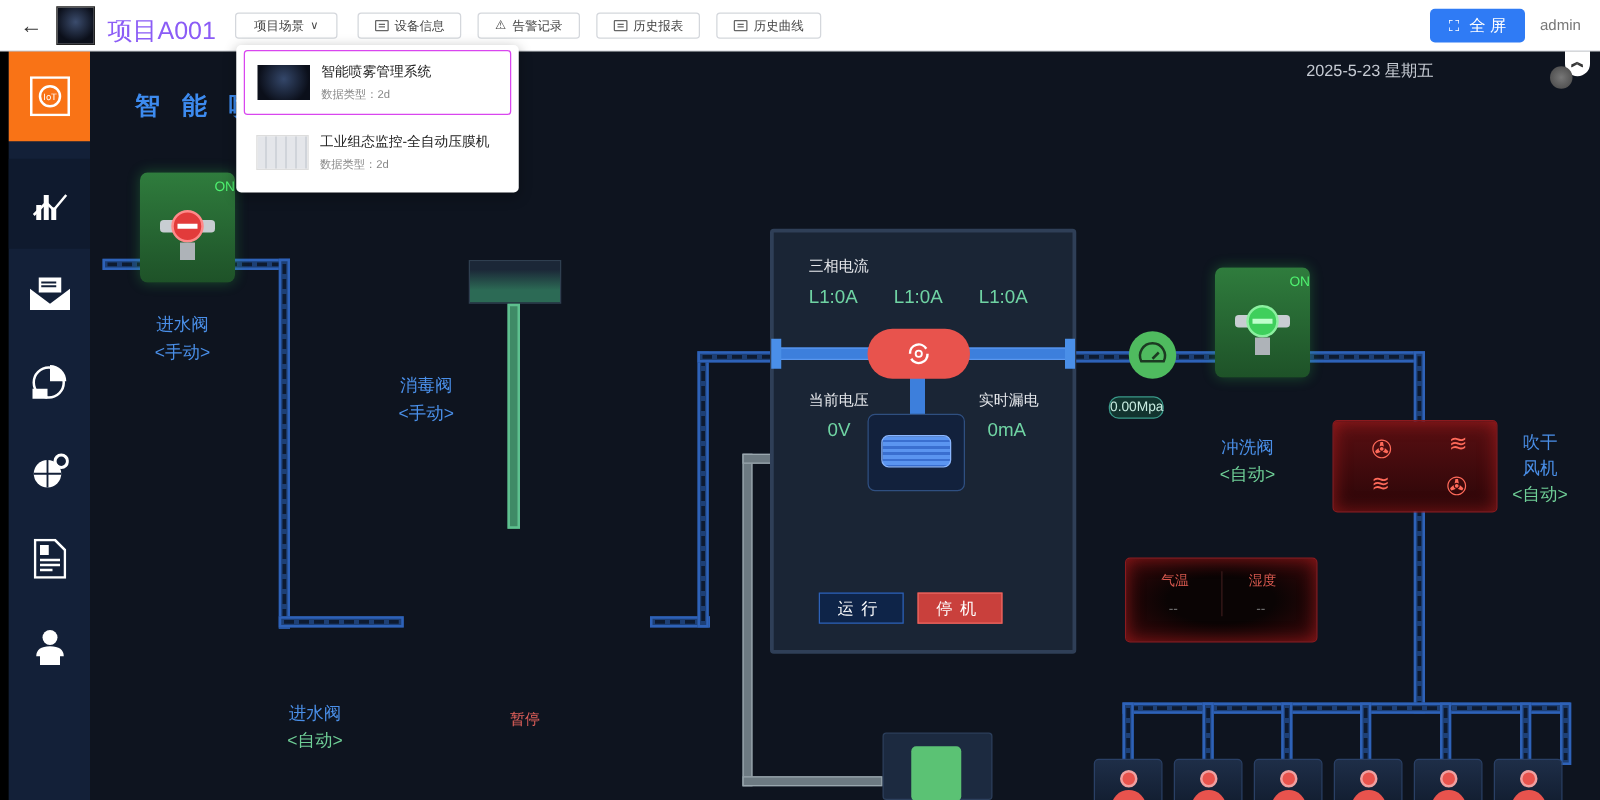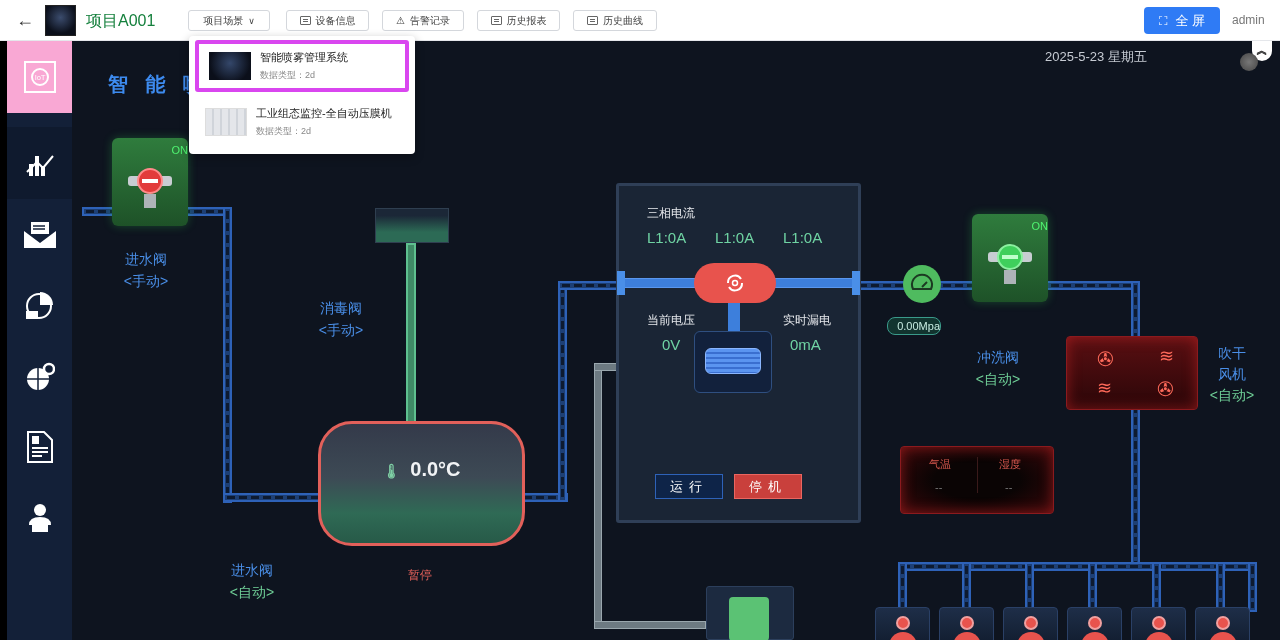--- a/index.html
+++ b/index.html
@@ -1,39 +1,39 @@
 <!DOCTYPE html>
 <html><head>
 <meta charset="utf-8">
 <style>
 *{box-sizing:border-box;margin:0;padding:0}
 html,body{width:1280px;height:640px;overflow:hidden;background:#0e141f;font-family:"Liberation Sans","DejaVu Sans",sans-serif}
 .topbar{position:absolute;left:0;top:0;width:1280px;height:41px;background:#fff;border-bottom:1px solid #e5e7eb;z-index:10}
 .back{position:absolute;left:14px;top:9px;width:22px;height:22px;font-size:18px;color:#333;line-height:22px;text-align:center;cursor:pointer}
 .thumb{position:absolute;left:45px;top:5px;width:31px;height:31px;background:radial-gradient(circle at 50% 40%,#3b4c6d,#0b0f1a 70%);border:1px solid #222}
-.proj{position:absolute;left:86px;top:11px;font-size:16px;color:#15803d}
+.proj{position:absolute;left:86px;top:11px;font-size:20px;color:#8b5cf6}
 .navbtn{position:absolute;top:10px;height:21px;border:1px solid #d4d7dc;border-radius:3px;background:#fff;font-size:10px;color:#444;display:flex;align-items:center;justify-content:center;gap:5px;cursor:pointer}
 .navbtn .ic{width:11px;height:9px;border:1px solid #666;border-radius:1px;position:relative}
 .navbtn .ic::after{content:"";position:absolute;left:2px;top:2px;width:5px;height:1px;background:#666;box-shadow:0 2px 0 #666}
 .full{position:absolute;left:1144px;top:7px;width:76px;height:27px;background:#2f7bf5;border-radius:4px;color:#fff;font-size:13px;display:flex;align-items:center;justify-content:center;gap:8px;cursor:pointer}
 .admin{position:absolute;left:1232px;top:13px;font-size:12px;color:#777}
 .main{position:absolute;left:0;top:41px;width:1280px;height:599px;background:#0e141f}
 .leftedge{position:absolute;left:0;top:0;width:7px;height:599px;background:#000}
 .sidebar{position:absolute;left:7px;top:0;width:65px;height:599px;background:#132038}
 .sideitem{position:absolute;left:0;width:65px;height:72px;display:flex;align-items:center;justify-content:center;cursor:pointer}
-.sideitem.active{background:#f9a8d4}
+.sideitem.active{background:#f97316}
 .sideitem.dark{background:#0f1a2e}
 .title{position:absolute;left:108px;top:30px;font-size:20px;font-weight:bold;color:#3d8bef;letter-spacing:6px}
 .date{position:absolute;left:1045px;top:7px;font-size:13px;color:#c6cbd3}
 .collapse{position:absolute;left:1252px;top:0;width:20px;height:20px;background:#fff;border-radius:0 0 10px 10px;font-size:11px;color:#333;text-align:center;line-height:18px;cursor:pointer;font-weight:bold}
 .avatar{position:absolute;left:1240px;top:12px;width:18px;height:18px;border-radius:50%;background:radial-gradient(circle,#777,#444)}
 
 .dropdown{position:absolute;left:189px;top:36px;width:226px;height:118px;background:#fff;border-radius:4px;box-shadow:0 3px 10px rgba(0,0,0,.3);z-index:20}
 .ditem{position:absolute;left:6px;width:214px;height:52px;display:flex;align-items:center;cursor:pointer;border-radius:3px}
-.ditem.sel{border:4px solid #d946ef}
+.ditem.sel{border:1px solid #d946ef}
 .dthumb{width:42px;height:28px;margin:0 9px 0 10px}
 .dname{font-size:11px;color:#222;margin-bottom:4px}
 .dsub{font-size:9px;color:#888}
 
 .pipeH,.pipeV{position:absolute;background:#1d3f75;border:2px solid #2e62b8}
 .pipeH{height:9px}
 .pipeV{width:9px}
 .pipeH::after{content:"";position:absolute;left:2px;right:2px;top:1px;height:3px;background:repeating-linear-gradient(90deg,#0d1a30 0 8px,transparent 8px 12px)}
 .pipeV::after{content:"";position:absolute;top:2px;bottom:2px;left:1px;width:3px;background:repeating-linear-gradient(180deg,#0d1a30 0 8px,transparent 8px 12px)}
 .gpipe{position:absolute;background:#3f8a66;border:2px solid #5ec08f;width:10px}
@@ -192,25 +192,20 @@
   <div class="lbl-blue" style="left:310px;top:256px;width:62px">
     <div>消毒阀</div>
     <div>&lt;手动&gt;</div>
   </div>
 
   <div class="lbl-blue" style="left:218px;top:518px;width:68px">
     <div>进水阀</div>
     <div style="color:#6fcf97">&lt;自动&gt;</div>
   </div>
 
-  <div class="tank">
-    <div class="tank-temp">
-      <span style="font-size:14px;color:#7fd0a5;margin-right:10px">🌡</span><span>0.0°C</span>
-    </div>
-  </div>
   <div style="position:absolute;left:408px;top:526px;color:#e2605a;font-size:12px">暂停</div>
 
   <div class="panel"></div>
   <div class="ptext" style="left:647px;top:164px">三相电流</div>
   <div class="pval" style="left:647px;top:188px">L1:0A</div>
   <div class="pval" style="left:715px;top:188px">L1:0A</div>
   <div class="pval" style="left:783px;top:188px">L1:0A</div>
   <div style="position:absolute;left:620px;top:237px;width:240px;height:10px;background:#3d7fdc;border:1px solid #5a97ee"></div>
   <div style="position:absolute;left:617px;top:230px;width:8px;height:24px;background:#4a8fe8"></div>
   <div style="position:absolute;left:852px;top:230px;width:8px;height:24px;background:#4a8fe8"></div>
@@ -235,21 +230,21 @@
   <div style="position:absolute;left:706px;top:545px;width:88px;height:54px;background:#1c2a40;border:1px solid #2c3f5c;border-radius:3px">
     <div style="position:absolute;left:22px;top:10px;width:40px;height:44px;background:#5bc274;border-radius:4px"></div>
   </div>
 
   <div style="position:absolute;left:903px;top:224px;width:38px;height:38px;border-radius:50%;background:#4fbb5f">
     <svg width="38" height="38" viewBox="0 0 38 38">
         <path d="M10 24 A10 10 0 1 1 28 24 Z" fill="none" stroke="#1c3a22" stroke-width="2"></path>
         <path d="M19 22 L24 17" stroke="#1c3a22" stroke-width="2"></path>
       </svg>
   </div>
-  <div style="position:absolute;left:887px;top:276px;width:54px;height:18px;border:1px solid #3a9a8a;border-radius:8px;background:#12342f;color:#c8ece1;font-size:11px;text-align:right;line-height:16px">0.00Mpa</div>
+  <div style="position:absolute;left:887px;top:276px;width:44px;height:18px;border:1px solid #3a9a8a;border-radius:8px;background:#12342f;color:#c8ece1;font-size:11px;text-align:center;line-height:16px">0.00Mpa</div>
 
   <div class="valve-green" style="left:972px;top:173px;width:76px;height:88px">
     <div class="valve-on">ON</div>
     <svg style="position:absolute;left:14px;top:24px" width="48" height="48" viewBox="0 0 48 48">
         <rect x="2" y="14" width="44" height="10" rx="3" fill="#c8cdd2"></rect>
         <circle cx="24" cy="19" r="12" fill="#3fcf5c" stroke="#8cf0a0" stroke-width="2"></circle>
         <rect x="16" y="17" width="16" height="4" fill="#bfffcc"></rect>
         <rect x="18" y="32" width="12" height="14" fill="#aeb3b8"></rect>
       </svg>
   </div>

